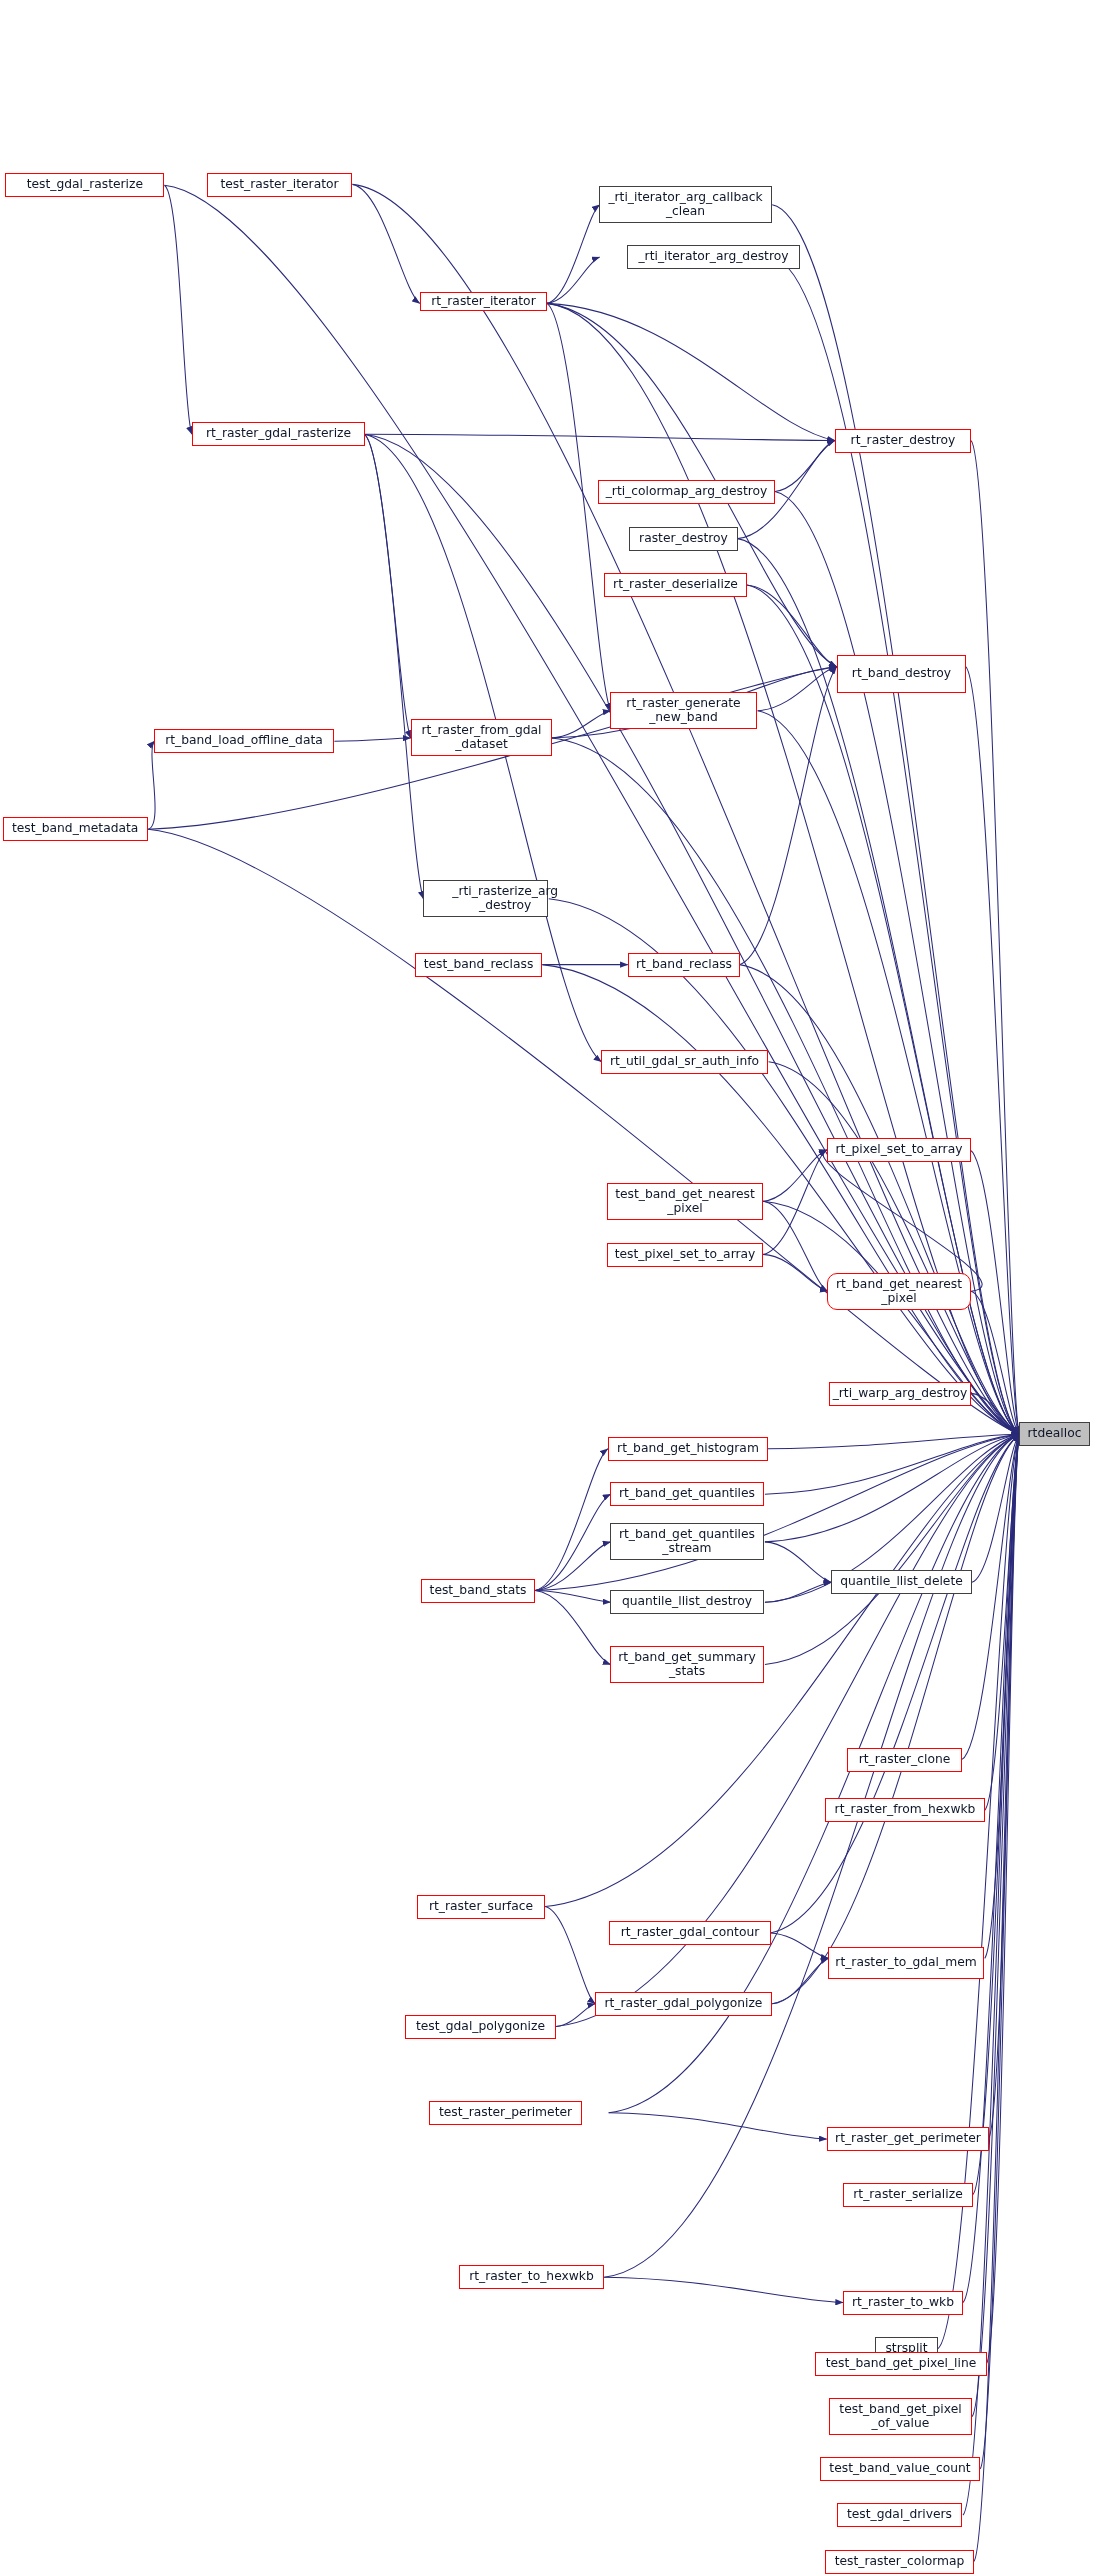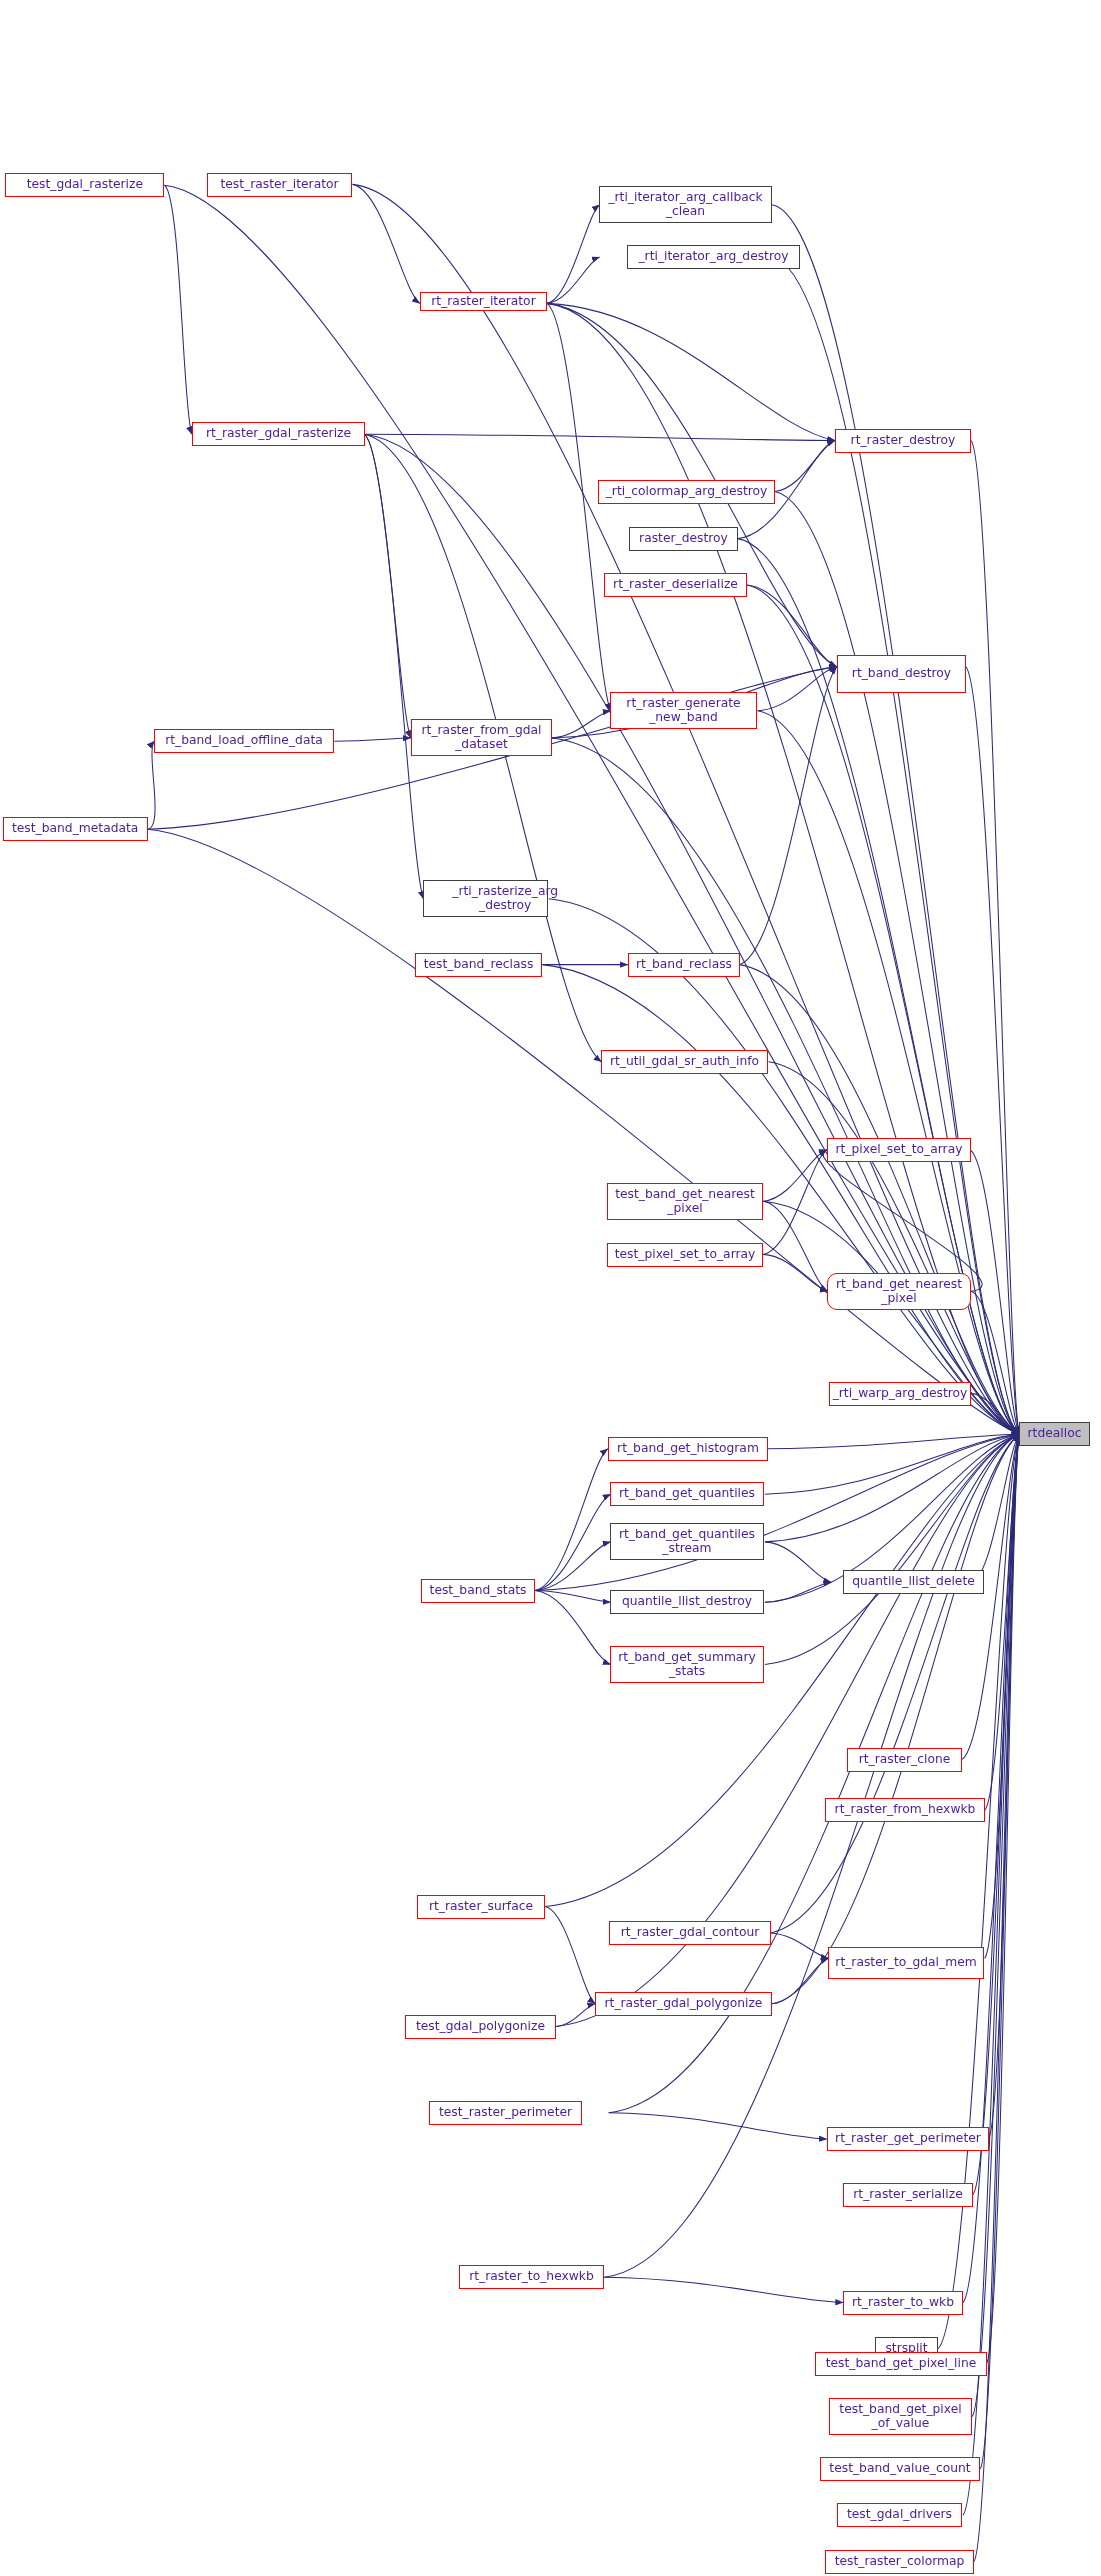--- a/index.html
+++ b/index.html
@@ -23,21 +23,21 @@
     pointer-events: none;
   }
   .node {
     position: absolute;
     display: flex;
     align-items: center;
     justify-content: center;
     text-align: center;
     background: #ffffff;
     border: 0.9px solid #ff0000;
-    color: #4c1d95;
+    color: #0f172a;
     font-size: 12.3px;
     line-height: 1.12;
     white-space: pre-line;
     padding: 0.9px 3.6px;
     cursor: pointer;
     z-index: 5;
   }
   .node.plain {
     border: 0.9px solid #404040;
   }
@@ -176,21 +176,21 @@
 _pixel</div>
       <div class="node" style="left: 607px; top: 1243px; width: 156px; height: 23.6px;">test_pixel_set_to_array</div>
       <div class="node" style="left: 827px; top: 1273px; width: 144px; height: 37px; border-radius: 10px;">rt_band_get_nearest
 _pixel</div>
       <div class="node" style="left: 829px; top: 1382px; width: 142px; height: 23.6px;">_rti_warp_arg_destroy</div>
       <div class="node current" style="left: 1019px; top: 1422px; width: 71px; height: 23.6px;">rtdealloc</div>
       <div class="node" style="left: 608px; top: 1437px; width: 160px; height: 23.6px;">rt_band_get_histogram</div>
       <div class="node" style="left: 610px; top: 1482px; width: 154px; height: 23.6px;">rt_band_get_quantiles</div>
       <div class="node plain" style="left: 610px; top: 1523px; width: 154px; height: 37px;">rt_band_get_quantiles
 _stream</div>
-      <div class="node plain" style="left: 831px; top: 1570px; width: 141px; height: 23.6px; margin-left: 12px;">quantile_llist_delete</div>
+      <div class="node plain" style="left: 831px; top: 1570px; width: 141px; height: 23.6px;">quantile_llist_delete</div>
       <div class="node" style="left: 421px; top: 1579px; width: 114px; height: 23.6px;">test_band_stats</div>
       <div class="node plain" style="left: 610px; top: 1590px; width: 154px; height: 23.6px;">quantile_llist_destroy</div>
       <div class="node" style="left: 610px; top: 1646px; width: 154px; height: 37px;">rt_band_get_summary
 _stats</div>
       <div class="node" style="left: 847px; top: 1748px; width: 115px; height: 23.6px;">rt_raster_clone</div>
       <div class="node" style="left: 825px; top: 1798px; width: 160px; height: 23.6px;">rt_raster_from_hexwkb</div>
       <div class="node" style="left: 417px; top: 1895px; width: 128px; height: 23.6px;">rt_raster_surface</div>
       <div class="node" style="left: 609px; top: 1921px; width: 162px; height: 23.6px;">rt_raster_gdal_contour</div>
       <div class="node" style="left: 828px; top: 1947px; width: 156px; height: 32px;">rt_raster_to_gdal_mem</div>
       <div class="node" style="left: 595px; top: 1992px; width: 177px; height: 23.6px;">rt_raster_gdal_polygonize</div>

